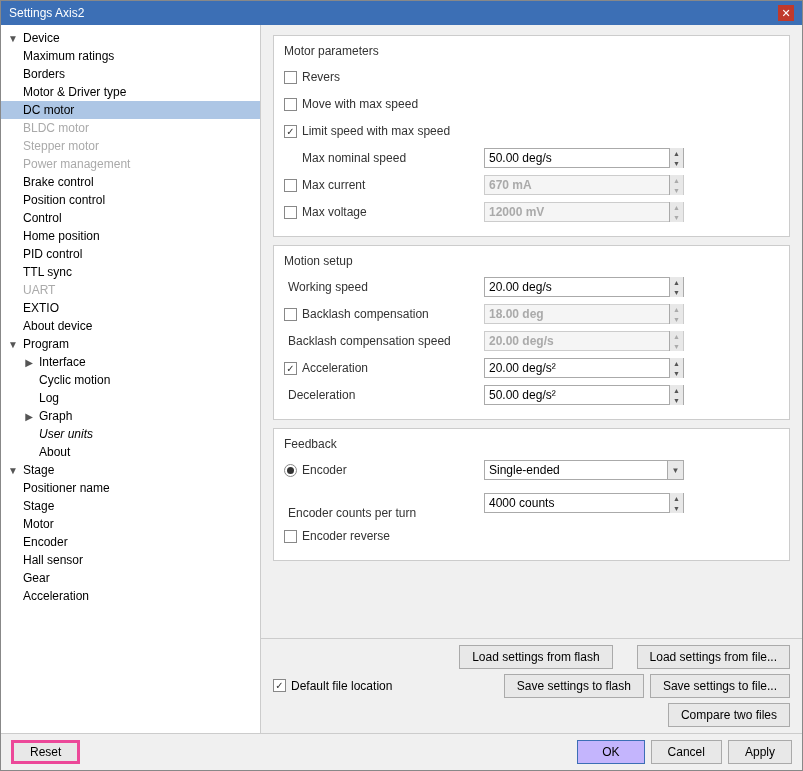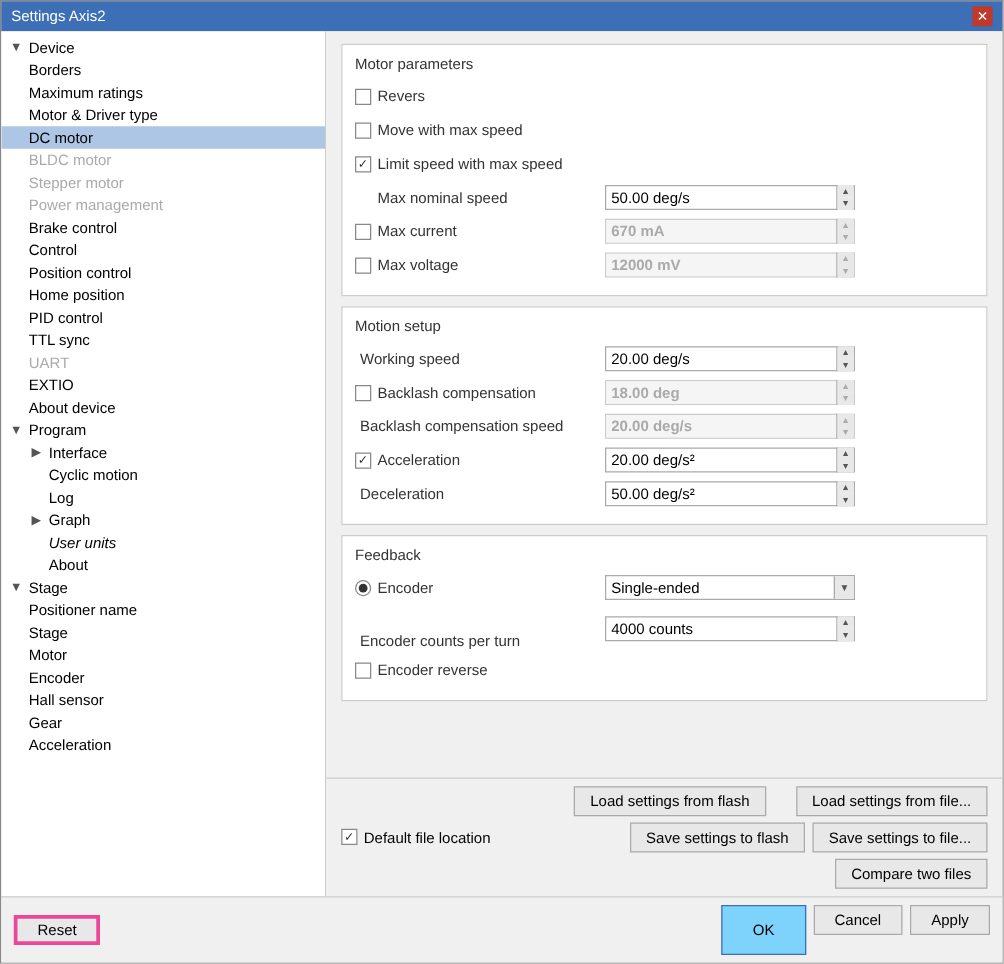--- a/index.html
+++ b/index.html
@@ -251,24 +251,24 @@
       display: flex;
       align-items: center;
       white-space: nowrap;
     }
     .default-file-row {
       display: flex;
       align-items: flex-start;
       gap: 5px;
     }
     .btn-ok {
-      height: 40px;
+      height: 24px;
       padding: 0 24px;
       border: 1px solid #3c6fb5;
-      background: #7dd3fc;
+      background: #c4b5fd;
       font-size: 12px;
       cursor: pointer;
     }
     .btn-cancel {
       height: 24px;
       padding: 0 16px;
       border: 1px solid #aaa;
       background: #e8e8e8;
       font-size: 12px;
       cursor: pointer;
@@ -311,48 +311,48 @@
 
   <div class="window-content">
 
     <div class="sidebar">
 
       <div class="tree-item">
         <span class="tree-expand">▼</span>
         <span class="tree-label">Device</span>
       </div>
       <div class="tree-item indent1">
+        <span class="tree-label">Maximum ratings</span>
+      </div>
+      <div class="tree-item indent1">
         <span class="tree-label">Borders</span>
-      </div>
-      <div class="tree-item indent1">
-        <span class="tree-label">Maximum ratings</span>
       </div>
       <div class="tree-item indent1">
         <span class="tree-label">Motor &amp; Driver type</span>
       </div>
       <div class="tree-item indent1 selected">
         <span class="tree-label">DC motor</span>
       </div>
       <div class="tree-item indent1 disabled">
         <span class="tree-label">BLDC motor</span>
       </div>
       <div class="tree-item indent1 disabled">
         <span class="tree-label">Stepper motor</span>
       </div>
       <div class="tree-item indent1 disabled">
         <span class="tree-label">Power management</span>
       </div>
       <div class="tree-item indent1">
         <span class="tree-label">Brake control</span>
       </div>
       <div class="tree-item indent1">
+        <span class="tree-label">Position control</span>
+      </div>
+      <div class="tree-item indent1">
         <span class="tree-label">Control</span>
-      </div>
-      <div class="tree-item indent1">
-        <span class="tree-label">Position control</span>
       </div>
       <div class="tree-item indent1">
         <span class="tree-label">Home position</span>
       </div>
       <div class="tree-item indent1">
         <span class="tree-label">PID control</span>
       </div>
       <div class="tree-item indent1">
         <span class="tree-label">TTL sync</span>
       </div>

